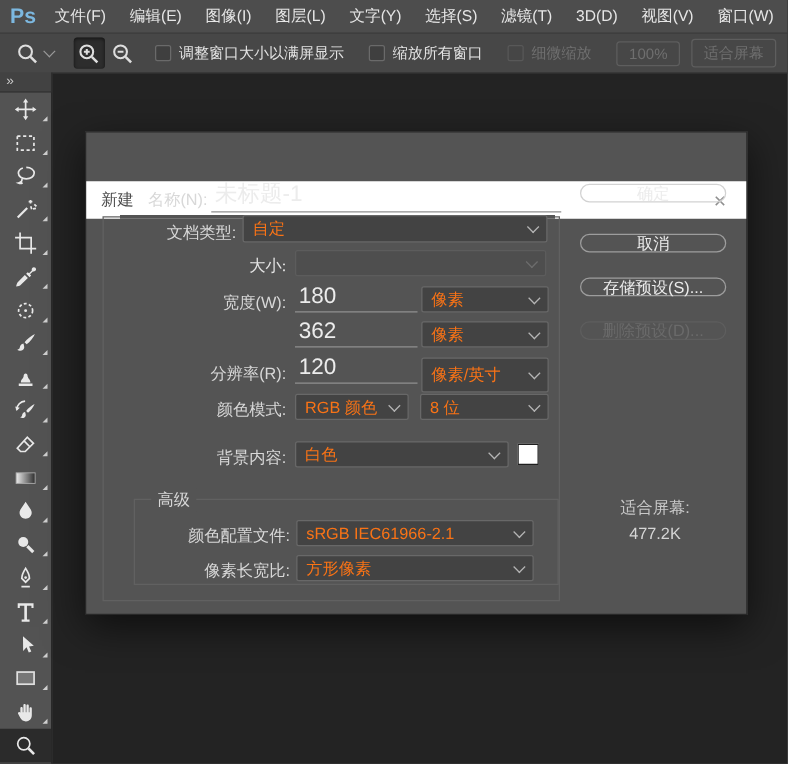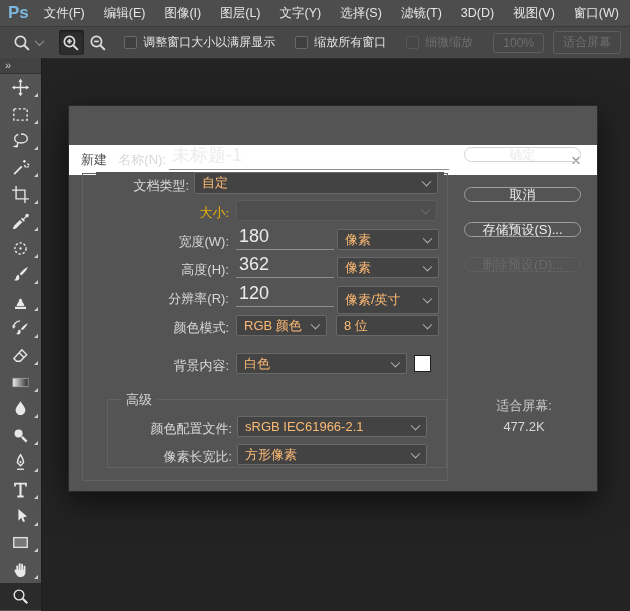--- a/index.html
+++ b/index.html
@@ -46,25 +46,25 @@
       border-style:solid;border-width:0 0 4px 4px;border-color:transparent transparent #cfcfcf transparent;}
 
   
   .dialog{position:absolute;left:68px;top:105px;width:530px;height:387px;background:#545454;
           border:1px solid #282828;box-sizing:border-box;box-shadow:0 10px 30px rgba(0,0,0,.6);}
   .dlg-titlebar{position:absolute;top:0;left:0;right:0;height:30px;background:#ffffff;
                 display:flex;align-items:center;justify-content:space-between;padding:0 12px;box-sizing:border-box;margin-top:39px;}
   .dlg-title{color:#4c4c4c;font-size:13px;}
   .dlg-close{color:#8f8f8f;font-size:17px;line-height:17px;width:18px;text-align:center;}
   .lbl{position:absolute;color:#d8d8d8;font-size:13px;text-align:right;}
-  .lbl.disabled{color:#eab308;font-family:Liberation Serif, serif;}
+  .lbl.disabled{color:#e5e5e5;font-family:Liberation Serif, serif;}
   .inp{position:absolute;border-bottom:1px solid #8f8f8f;color:#ececec;font-size:18px;
        box-sizing:border-box;padding:0 0 2px 3px;display:flex;align-items:flex-end;}
   .dd{position:absolute;background:#434343;border:1px solid #686868;border-radius:2px;
-      display:flex;align-items:center;padding:0 20px 0 7px;color:#fdba74;font-size:13px;box-sizing:border-box;}
+      display:flex;align-items:center;padding:0 20px 0 7px;color:#f97316;font-size:13px;box-sizing:border-box;}
   .dd .chev{position:absolute;right:7px;top:50%;width:6px;height:6px;
             border-right:1.5px solid #b5b5b5;border-bottom:1.5px solid #b5b5b5;
             transform:translateY(-70%) rotate(45deg);}
   .dd.disabled{background:#4e4e4e;border-color:#5c5c5c;color:#767676;}
   .dd.disabled .chev{border-color:#6d6d6d;}
   .groupbox{position:absolute;border:1px solid #616161;box-sizing:border-box;}
   .gmask{position:absolute;background:#545454;}
   .gb-label{position:absolute;color:#d8d8d8;font-size:13px;background:#545454;padding:0 5px;}
   .pbtn{position:absolute;left:395px;width:117px;height:15px;border:1px solid #9d9d9d;border-radius:14px;
         color:#ececec;font-size:13px;display:flex;align-items:center;justify-content:center;box-sizing:border-box;}
@@ -321,21 +321,20 @@
 
   <div class="lbl" style="left:60px;top:127px;width:100px;">宽度(W):</div>
   <div class="inp" style="left:167px;top:123px;width:98px;height:21px;">
     <span>180</span>
   </div>
   <div class="dd" style="left:268px;top:123px;width:102px;height:21px;">
     <span>像素</span>
     <span class="chev"></span>
   </div>
 
-  <div class="lbl" style="left:60px;top:155px;width:100px;">高度(H):</div>
   <div class="inp" style="left:167px;top:151px;width:98px;height:21px;">
     <span>362</span>
   </div>
   <div class="dd" style="left:268px;top:151px;width:102px;height:21px;">
     <span>像素</span>
     <span class="chev"></span>
   </div>
 
   <div class="lbl" style="left:60px;top:184px;width:100px;">分辨率(R):</div>
   <div class="inp" style="left:167px;top:180px;width:98px;height:21px;">

